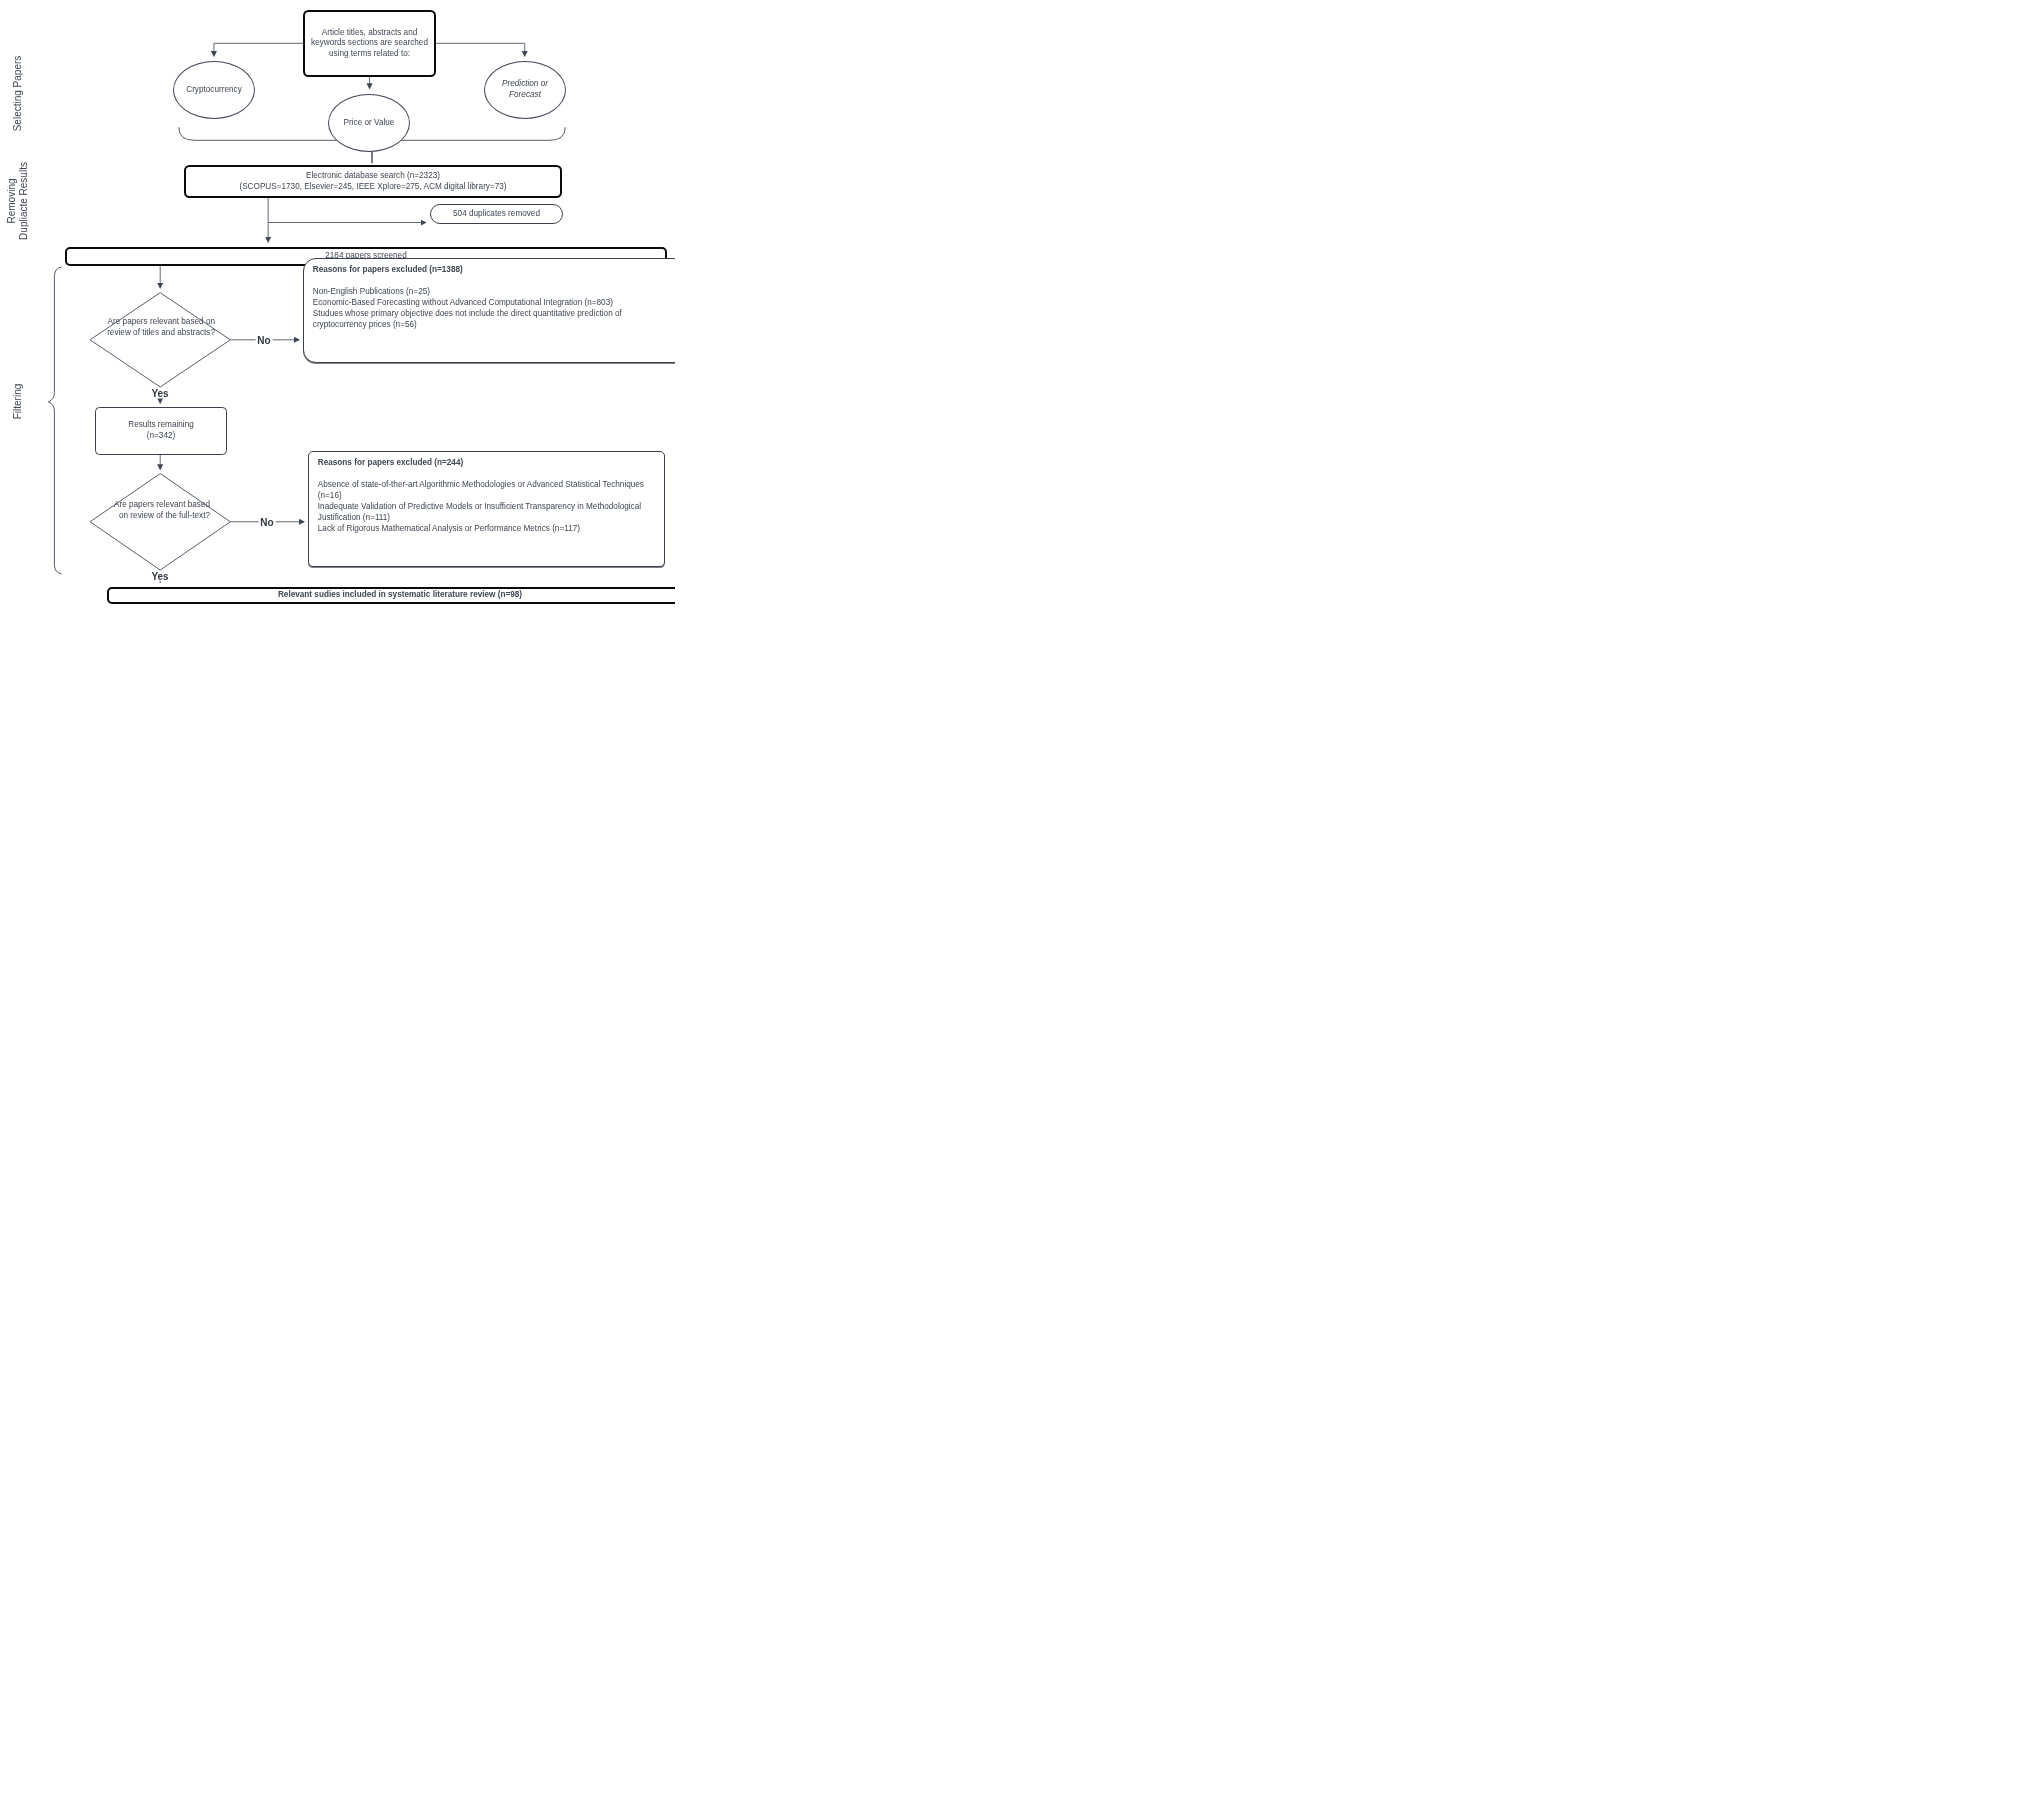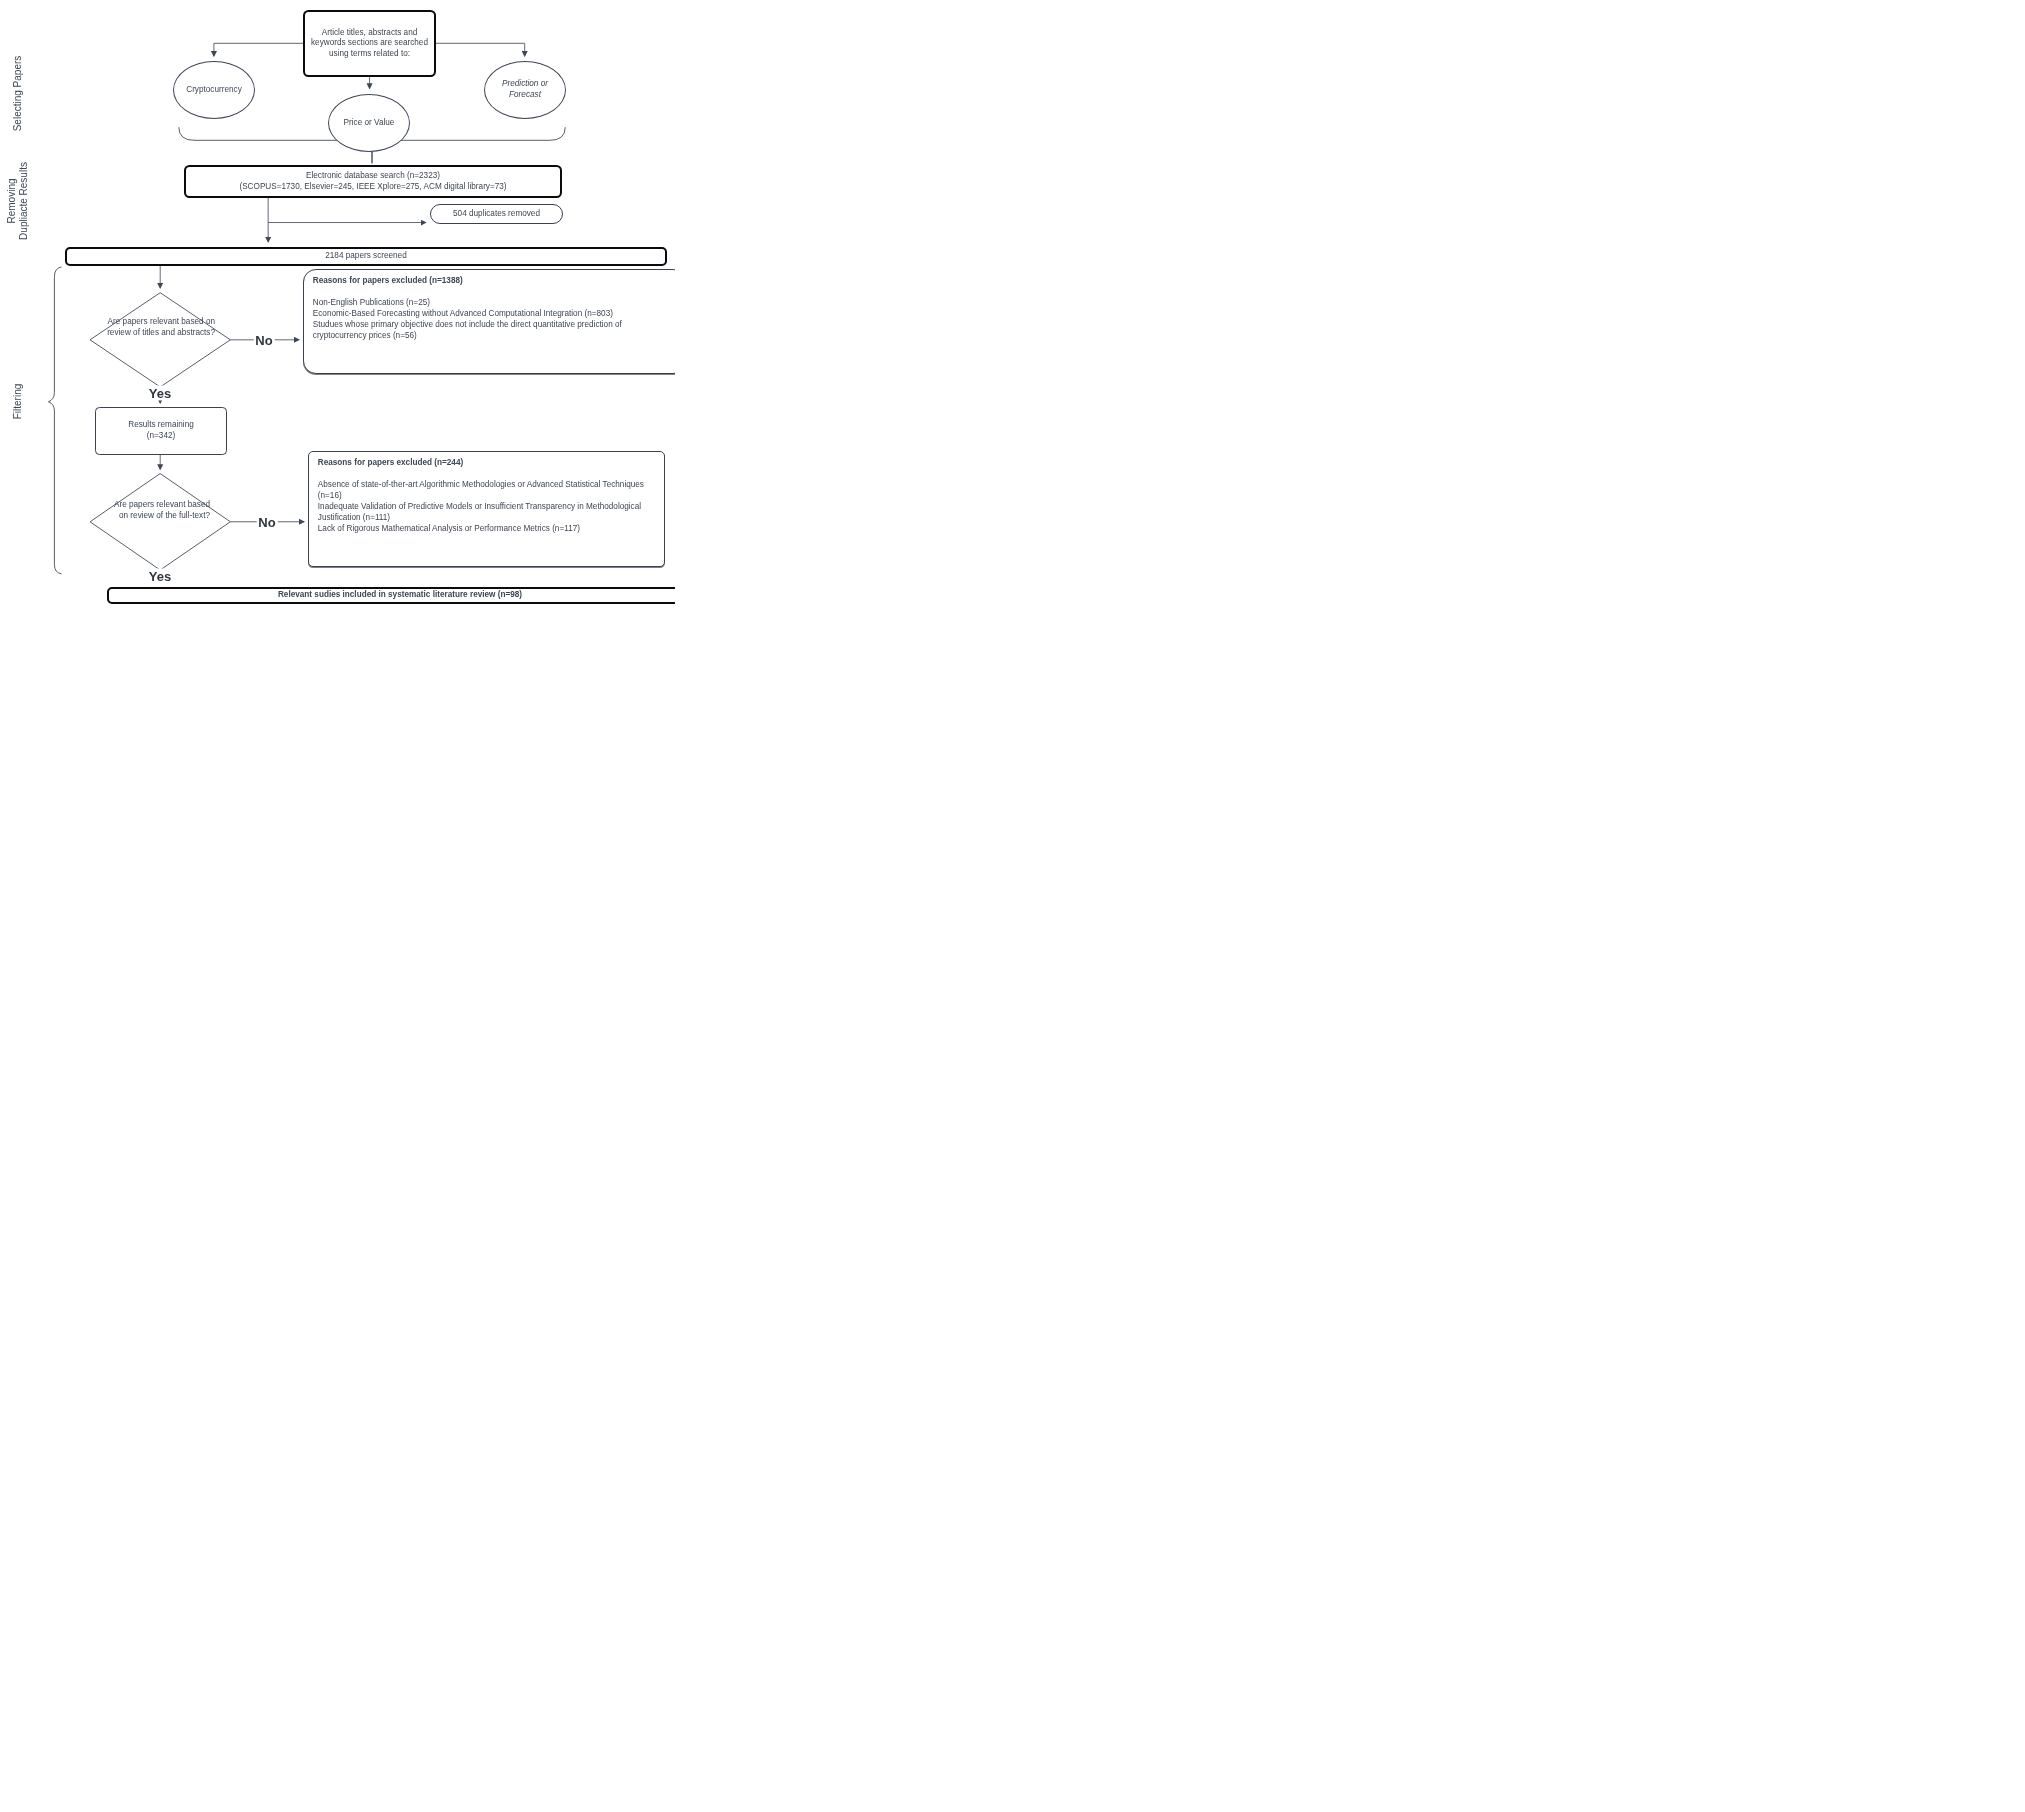--- a/index.html
+++ b/index.html
@@ -6,21 +6,21 @@
   body{font-family:"Liberation Sans", sans-serif;color:#3d4652;}
   .stage{position:relative;width:675px;height:604px;background:#fff;overflow:hidden;}
   svg.wires{position:absolute;left:0;top:0;z-index:1;}
   .node{position:absolute;z-index:2;box-sizing:border-box;background:#fff;display:flex;align-items:center;justify-content:center;text-align:center;}
   .thick{border:2.7px solid #0b0b0b;border-radius:5.5px;}
   .medium{border:1.6px solid #39424e;border-radius:4.4px;}
   .txt15{font-size:8.2px;line-height:1.3;color:#3d4652;}
   .ellipse{border:0.9px solid #3f4757;border-radius:50%;}
   .sidelabel{position:absolute;z-index:2;transform:rotate(-90deg);transform-origin:center;font-size:10px;color:#3d4652;text-align:center;white-space:nowrap;line-height:1.2;}
   .dtext{position:absolute;z-index:2;font-size:8.2px;line-height:1.32;text-align:right;color:#3d4652;}
-  .yn{position:absolute;z-index:3;font-size:13px;font-weight:bold;color:#2f3640;background:#fff;padding:0 1.6px;transform:translate(-50%,-50%);}
+  .yn{position:absolute;z-index:3;font-size:10px;font-weight:bold;color:#2f3640;background:#fff;padding:0 1.6px;transform:translate(-50%,-50%);}
   .bar{position:absolute;z-index:2;box-sizing:border-box;background:#fff;border:2.7px solid #0b0b0b;border-radius:5px;display:flex;align-items:center;justify-content:center;}
   .excl{position:absolute;z-index:2;box-sizing:border-box;background:#fff;border:0.9px solid #39424e;border-top-width:1.6px;border-radius:5px;padding:5.5px 8.8px;font-size:8.2px;line-height:1.34;color:#3d4652;box-shadow:0 1.1px 0 rgba(20,22,26,.55);}
   .excl .ttl{font-weight:bold;margin-bottom:11.5px;}
   .excl .item{margin:0;}
 </style>
 </head>
 <body>
 
 <div class="stage">
 
@@ -83,21 +83,21 @@
   <div class="node medium txt15" style="left:430px;top:204px;width:133px;height:20px;border-radius:12px;">504 duplicates removed</div>
 
   <div class="bar" style="left:65px;top:247px;width:602px;height:18.6px;">
     <span class="txt15">2184 papers screened</span>
   </div>
 
   <div class="dtext" style="left:105px;top:317px;width:110px;">Are papers relevant based on review of titles and abstracts?</div>
   <div class="yn" style="left:264px;top:340px;">No</div>
   <div class="yn" style="left:160px;top:393px;">Yes</div>
 
-  <div class="excl" style="left:303px;top:269px;width:383px;height:105px;border-radius:13px;">
+  <div class="excl" style="left:303px;top:258px;width:383px;height:105px;border-radius:13px;">
     <div class="ttl">Reasons for papers excluded (n=1388)</div>
     <div class="item">Non-English Publications (n=25)</div>
     <div class="item">Economic-Based Forecasting without Advanced Computational Integration (n=803)</div>
     <div class="item">Studues whose primary objective does not include the direct quantitative prediction of cryptocurrency prices (n=56)</div>
   </div>
 
   <div class="node medium" style="left:95px;top:407px;width:132px;height:48px;flex-direction:column;border-width:1.9px;">
     <div class="txt15">Results remaining</div>
     <div class="txt15">(n=342)</div>
   </div>

